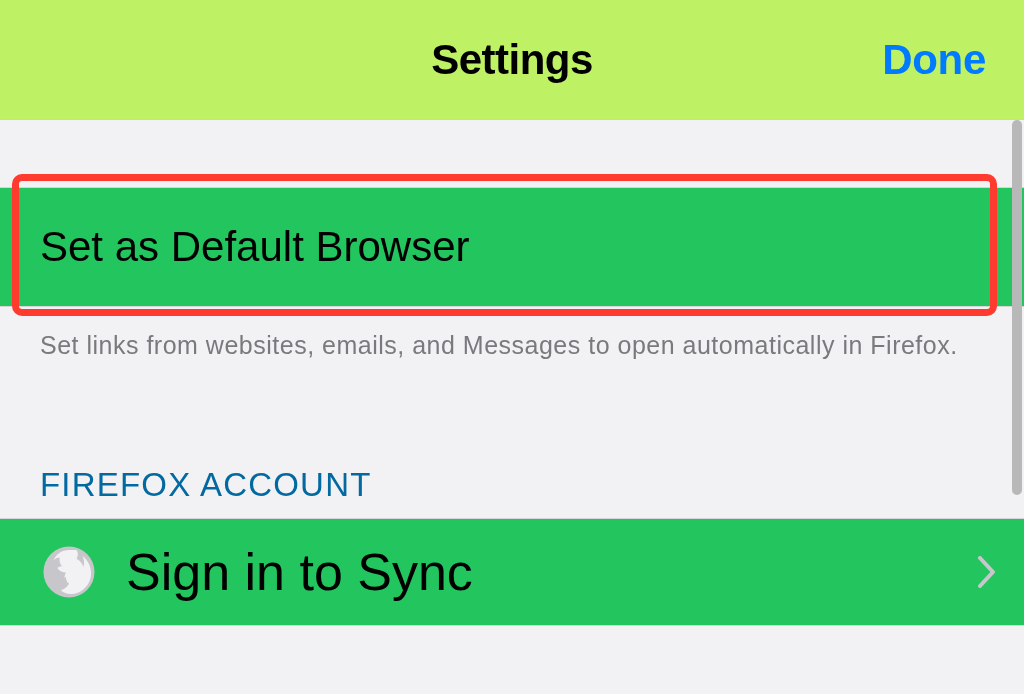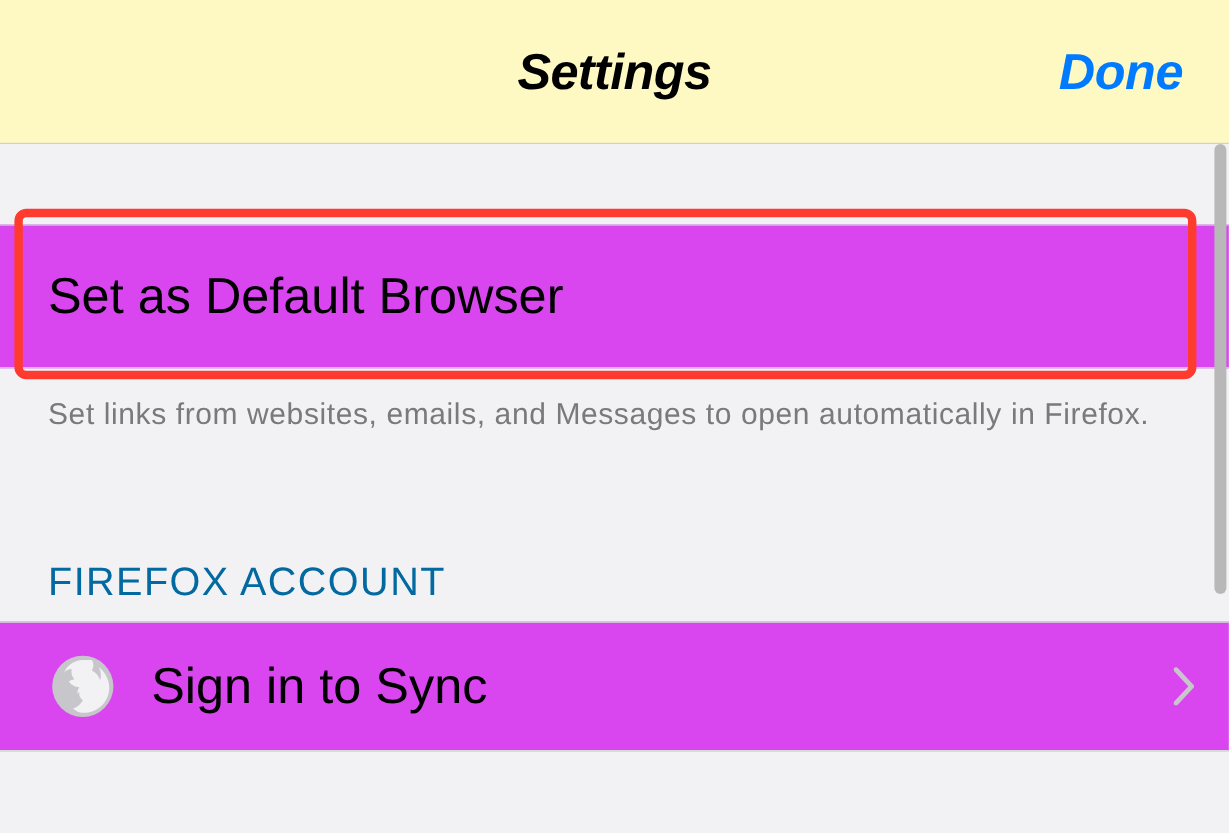--- a/index.html
+++ b/index.html
@@ -10,27 +10,26 @@
     body {
       font-family: -apple-system, BlinkMacSystemFont, "Helvetica Neue", Helvetica, Arial, sans-serif;
       background: #f2f2f5;
       width: 1024px;
       height: 694px;
       overflow: hidden;
       position: relative;
     }
     .header {
       height: 120px;
-      background: #fef9c3;
+      background: #bef264;
       border-bottom: 1px solid #d0d0d3;
       position: relative;
       display: flex;
       align-items: center;
       justify-content: center;
-      font-style: italic;
     }
     .header-title {
       font-size: 42px;
       font-weight: 700;
       color: #000;
       letter-spacing: -0.5px;
     }
     .done-button {
       position: absolute;
       right: 38px;
@@ -54,21 +53,21 @@
       height: 142px;
       border: 7px solid #ff3b30;
       border-radius: 10px;
       pointer-events: none;
       z-index: 10;
     }
     .spacer-top {
       height: 67px;
     }
     .row {
-      background: #d946ef;
+      background: #22c55e;
       border-top: 1px solid #d6d6d9;
       border-bottom: 1px solid #d6d6d9;
       padding: 30px 40px;
       display: flex;
       align-items: center;
       cursor: pointer;
     }
     .row-default {
       height: 120px;
       font-size: 42px;
@@ -96,21 +95,21 @@
       height: 108px;
       padding: 0 28px 0 40px;
       gap: 28px;
     }
     .firefox-icon {
       width: 58px;
       height: 58px;
       flex-shrink: 0;
     }
     .sync-label {
-      font-size: 42px;
+      font-size: 52px;
       color: #000;
       flex: 1;
     }
     .chevron {
       width: 18px;
       height: 32px;
       flex-shrink: 0;
     }
     .scrollbar-track {
       position: absolute;

